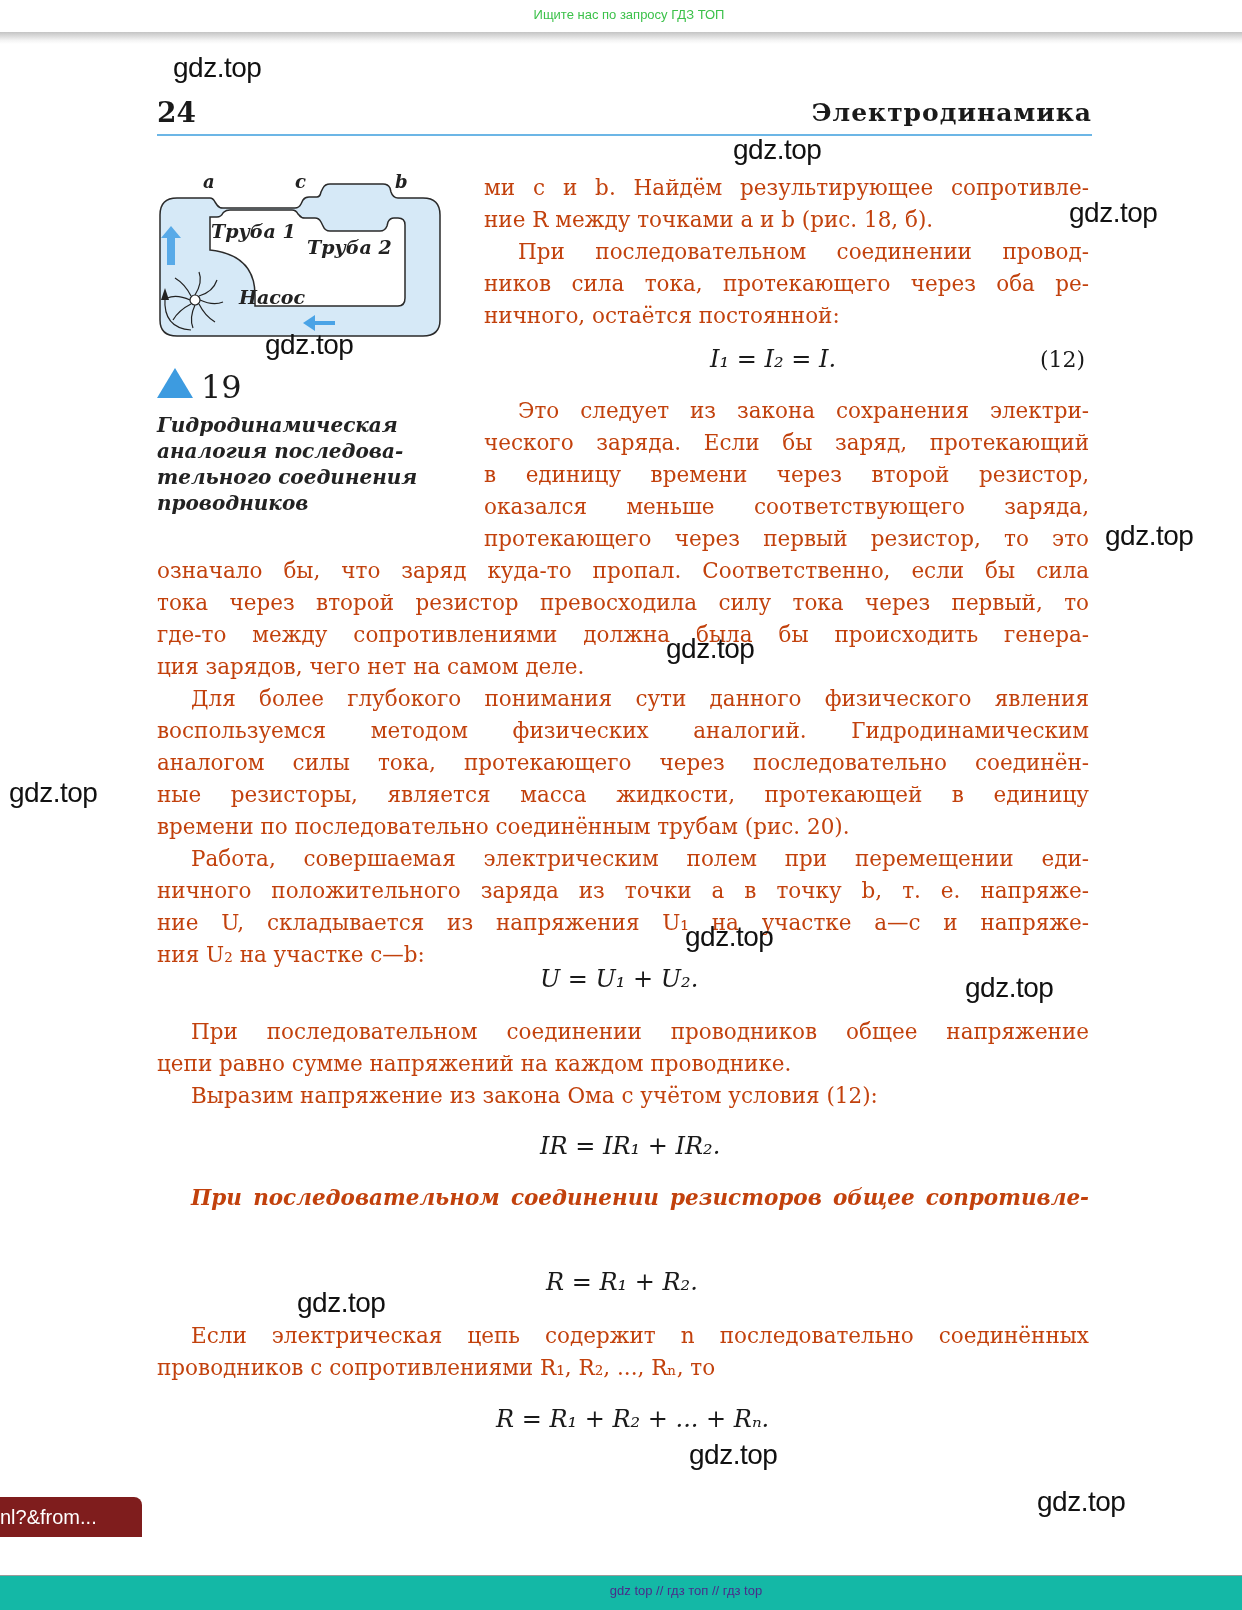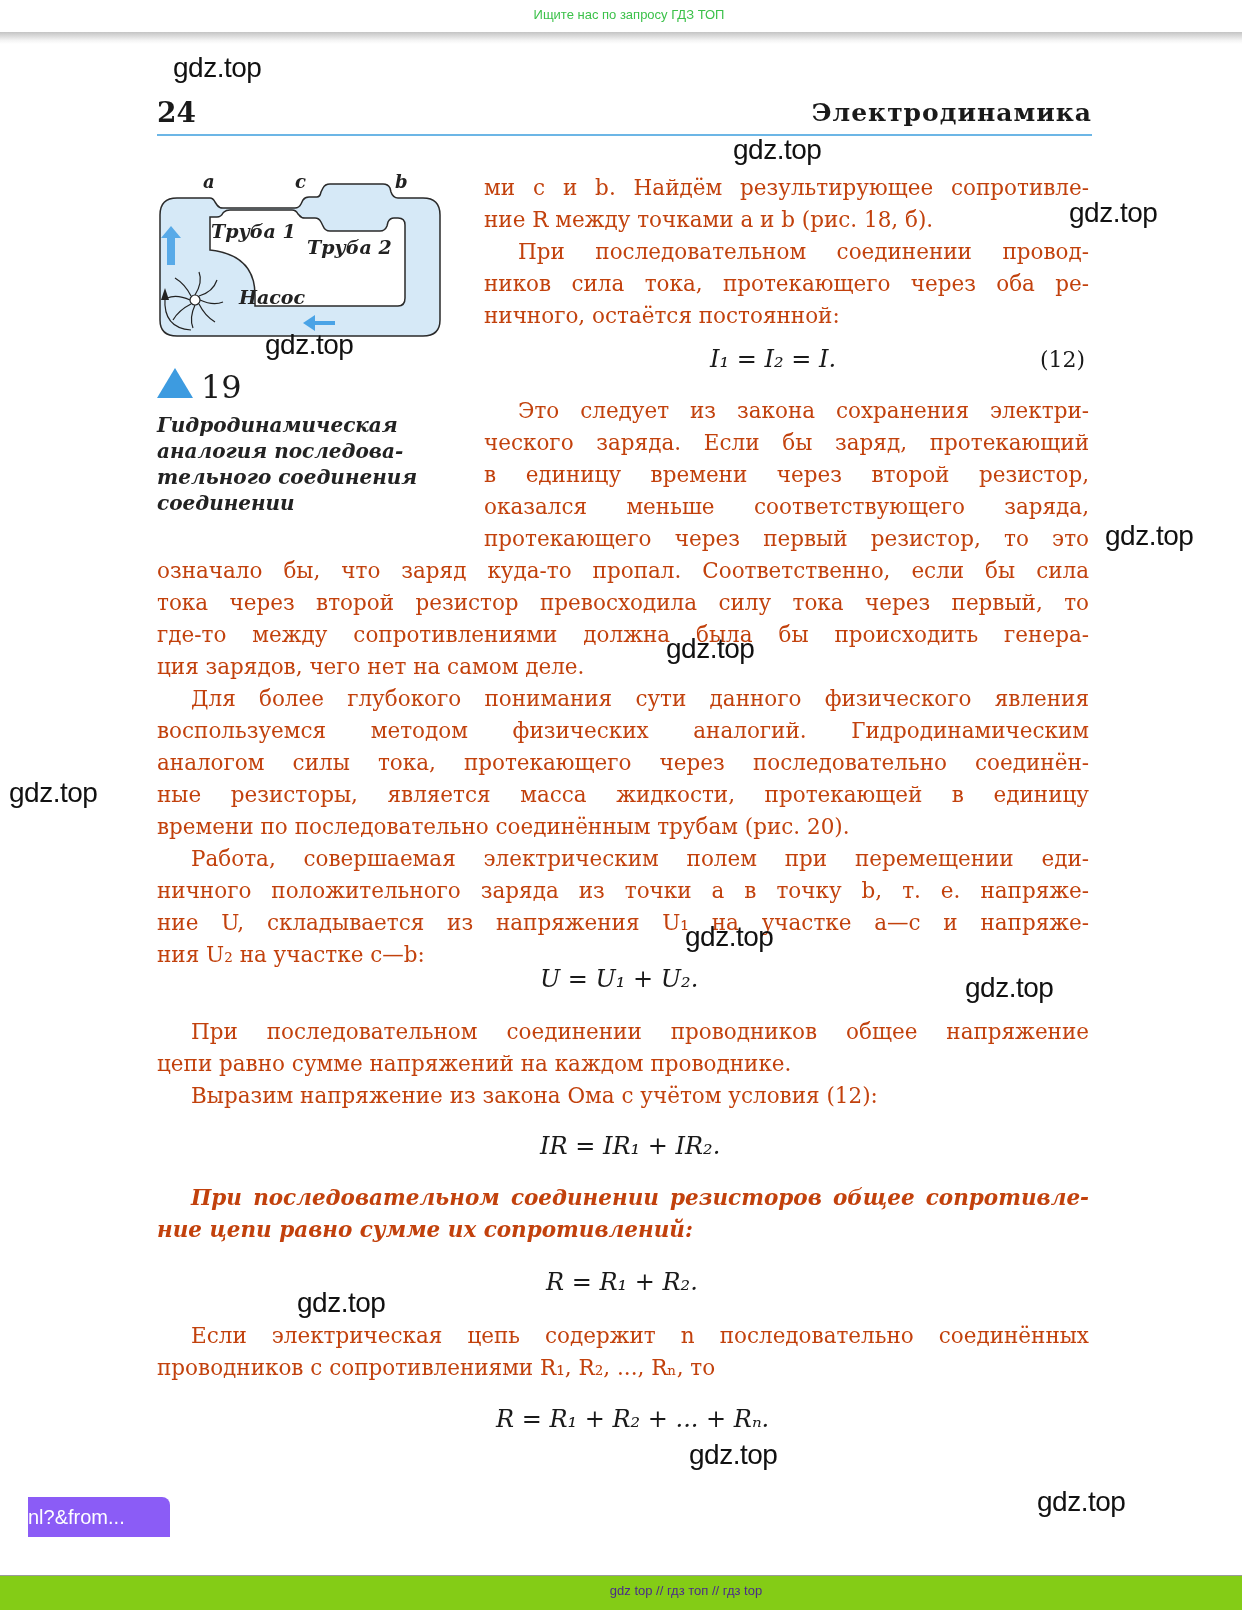--- a/index.html
+++ b/index.html
@@ -58,27 +58,27 @@
   .line { display: block; white-space: nowrap; text-align: justify; text-align-last: justify; height: 32px;}
   .line.last { text-align-last: left; }
   .indent { padding-left: 34px; }
   .formula {
     position: absolute; font-style: italic; font-size: 24px; white-space: nowrap;
   }
   .eq-number { position: absolute; font-size: 22px; }
   .it { font-style: italic; }
   .toast {
     position: absolute; left: 0; top: 1497px; width: 142px; height: 40px;
-    background: #8b5cf6; border-radius: 0 8px 0 0;
+    background: #7f1d1d; border-radius: 0 8px 0 0;
     font-family: "Liberation Sans", sans-serif; font-size: 20px; color: #fff;
-    line-height: 40px; padding-left: 0; overflow: hidden; white-space: nowrap; margin-left: 28px;
+    line-height: 40px; padding-left: 0; overflow: hidden; white-space: nowrap;
   }
   .bottom-bar {
     position: absolute; left: 0; top: 1575px; width: 1242px; height: 35px;
-    border-top: 1px solid #9a9a9a; background: #84cc16; text-align: center;
+    border-top: 1px solid #9a9a9a; background: #14b8a6; text-align: center;
   }
   .bottom-links {
     font-family: "Liberation Sans", sans-serif; font-size: 13px; color: #4b2c8a;
     line-height: 30px; padding-left: 130px;
   }
 </style>
 </head>
 <body>
 
 <div class="topbar">
@@ -128,21 +128,21 @@
 
 <div class="fig-caption-block">
   <div class="fig-number-row">
     <span class="fig-triangle"></span>
     <span class="fig-number">19</span>
   </div>
   <div class="fig-caption">
     <div>Гидродинамическая</div>
     <div>аналогия последова-</div>
     <div>тельного соединения</div>
-    <div>соединении</div>
+    <div>проводников</div>
   </div>
 </div>
 
 <div class="text" style="left:484px; top:172px; width:605px;">
   <span class="line">ми c и b. Найдём результирующее сопротивле-</span>
   <span class="line last">ние R между точками a и b (рис. 18, б).</span>
   <span class="line indent">При последовательном соединении провод-</span>
   <span class="line">ников сила тока, протекающего через оба ре-</span>
   <span class="line last">ничного, остаётся постоянной:</span>
 </div>
@@ -179,21 +179,20 @@
 <div class="text" style="left:157px; top:1016px; width:932px;">
   <span class="line indent">При последовательном соединении проводников общее напряжение</span>
   <span class="line last">цепи равно сумме напряжений на каждом проводнике.</span>
   <span class="line indent last">Выразим напряжение из закона Ома с учётом условия (12):</span>
 </div>
 
 <div class="formula" style="left:540px; top:1132px;">IR = IR₁ + IR₂.</div>
 
 <div class="text it" style="left:157px; top:1182px; width:932px; font-weight:bold;">
   <span class="line indent">При последовательном соединении резисторов общее сопротивле-</span>
-  <span class="line last">ние цепи равно сумме их сопротивлений:</span>
 </div>
 
 <div class="formula" style="left:546px; top:1268px;">R = R₁ + R₂.</div>
 
 <div class="text" style="left:157px; top:1320px; width:932px;">
   <span class="line indent">Если электрическая цепь содержит n последовательно соединённых</span>
   <span class="line last">проводников с сопротивлениями R₁, R₂, ..., Rₙ, то</span>
 </div>
 
 <div class="formula" style="left:496px; top:1405px;">R = R₁ + R₂ + ... + Rₙ.</div>

